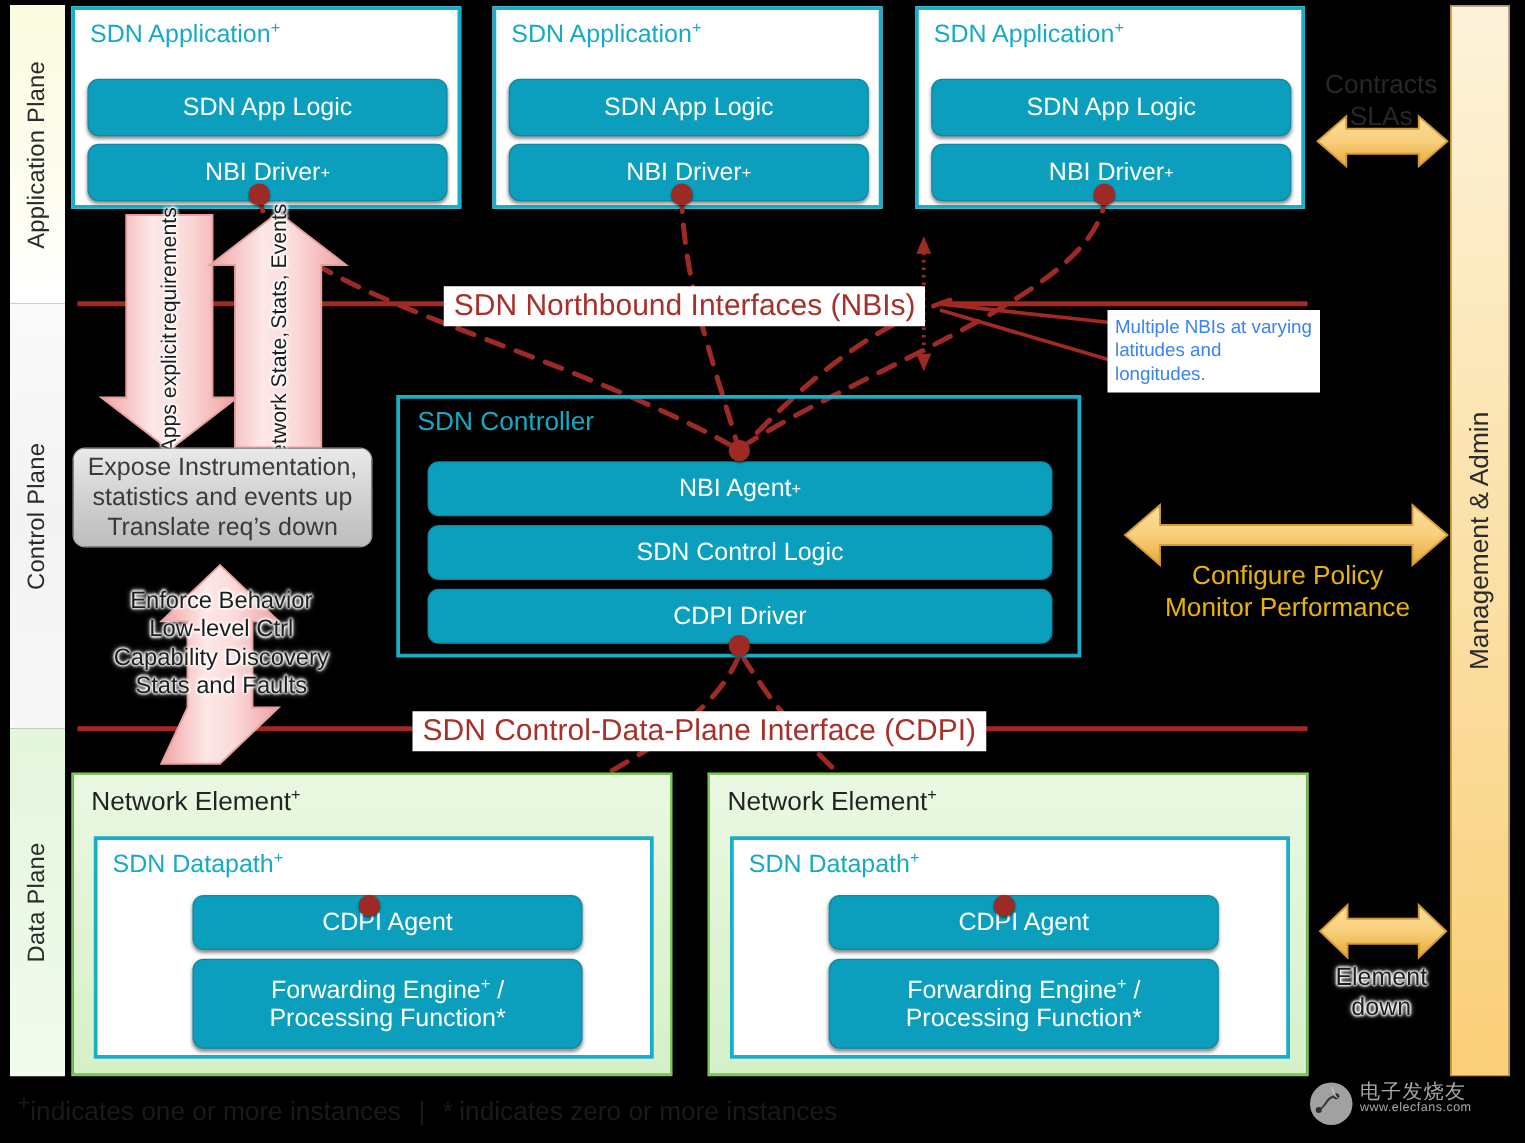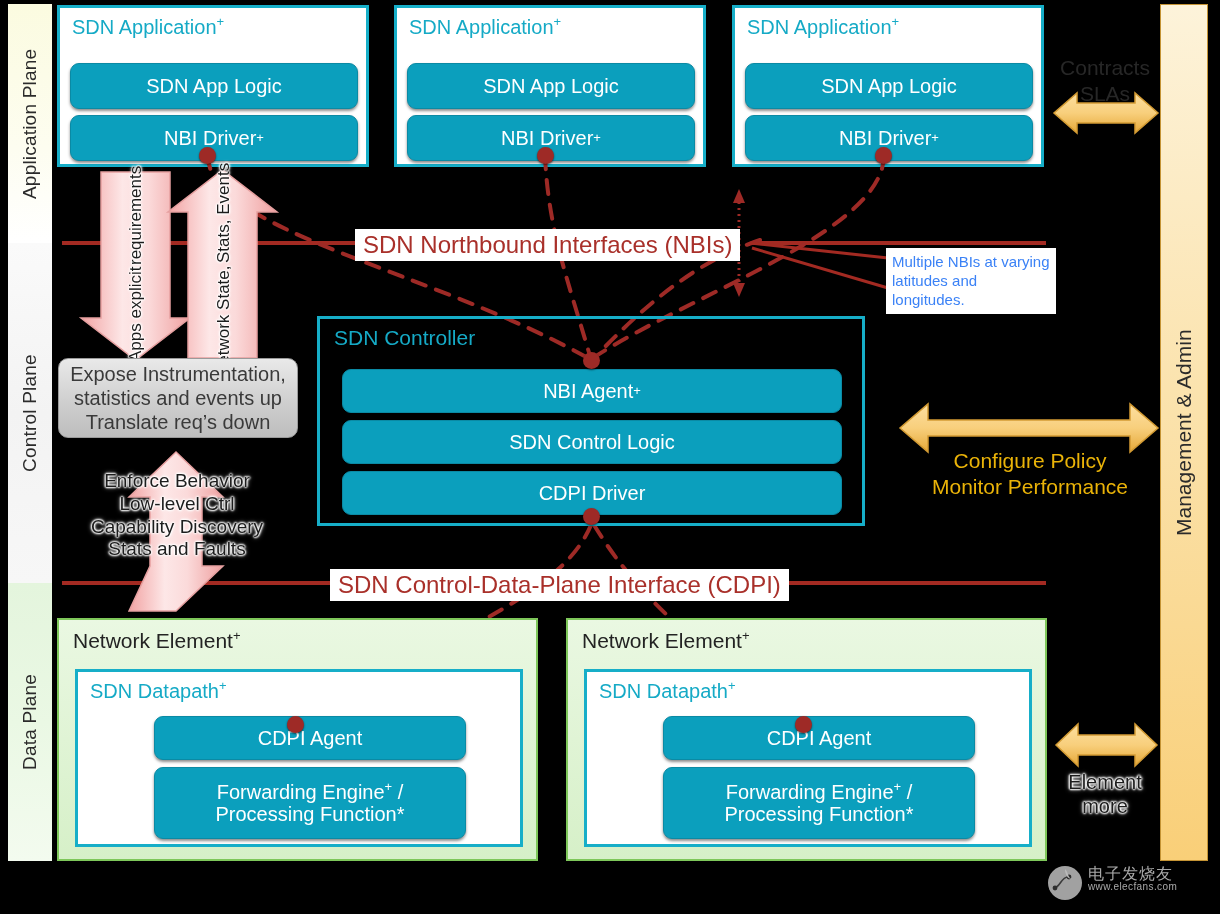--- a/index.html
+++ b/index.html
@@ -319,27 +319,30 @@
     <div>SLAs</div>
   </div>
 
   <div class="dim-text" style="left:905px;top:448px;width:250px;color:#eab308;">
     <div>Configure Policy</div>
     <div>Monitor Performance</div>
   </div>
 
   <div class="darrow-text" style="left:1048px;top:770px;width:114px;font-size:20px;">
     <div>Element</div>
-    <div>more</div>
+    <div>down</div>
   </div>
 
   <div id="mgmt-bar">
     <div class="mlabel">Management &amp; Admin</div>
   </div>
 
+  <div id="footer">
+    <sup>+</sup><span>indicates one or more instances</span><span class="sep">|</span><span>*</span><span style="padding-left:5px;">indicates zero or more instances</span>
+  </div>
 
   <div id="wm">
     <div class="wmdisc">
       <svg width="34" height="34" viewBox="0 0 34 34">
         <path d="M6 22 C 12 22, 13 11, 20 11" stroke="#4a4a4a" stroke-width="1.6" fill="none"></path>
         <circle cx="7" cy="22" r="2.4" fill="#3c3c3c"></circle>
         <circle cx="21" cy="11" r="2.4" fill="#3c3c3c"></circle>
         <path d="M17 3 C 21 7, 19 11, 24 13 C 20 13, 17 9, 17 3 Z" fill="#efefef"></path>
       </svg>
     </div>

